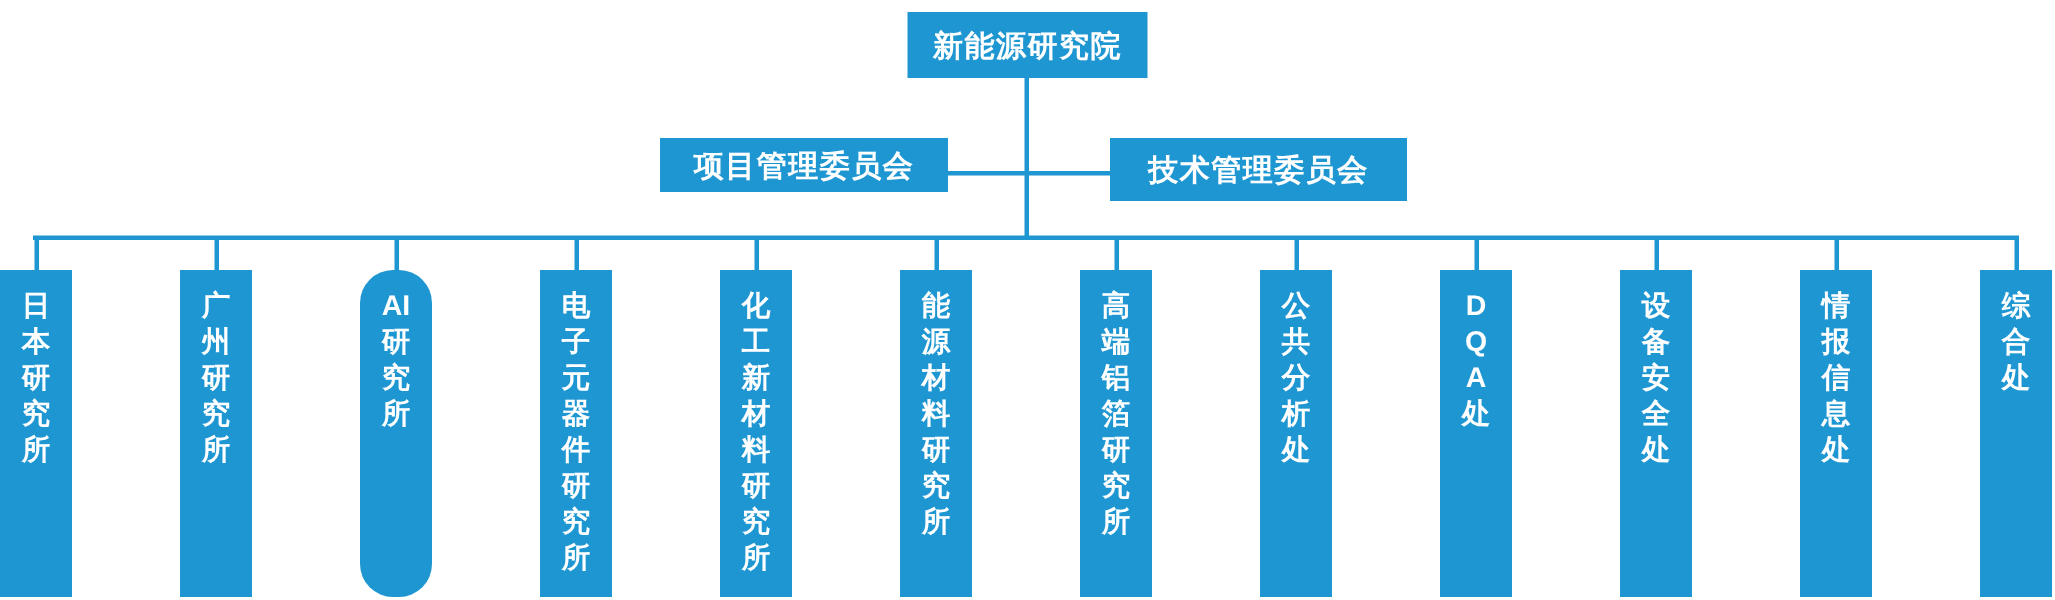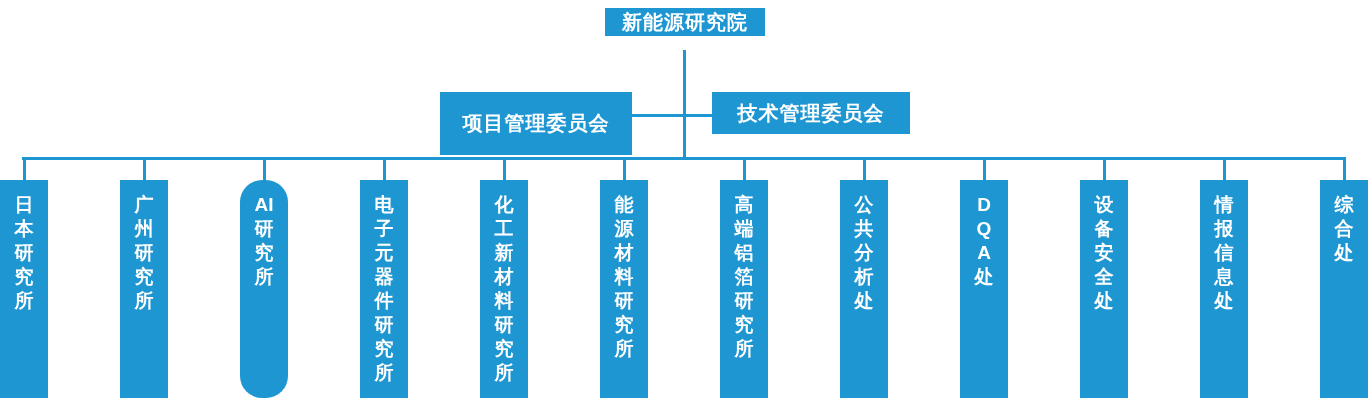--- a/index.html
+++ b/index.html
@@ -18,23 +18,23 @@
     background: var(--accent);
     color: var(--on-accent);
     display: flex;
     align-items: center;
     justify-content: center;
     font-weight: bold;
     font-size: 20px;
     letter-spacing: 1px;
     white-space: nowrap;
   }
-  .node-root   { left: 605px; top: 8px;  width: 160px; height: 28px; }
-  .node-cmt-l  { left: 440px; top: 92px; width: 192px; height: 63px; }
-  .node-cmt-r  { left: 712px; top: 92px; width: 198px; height: 42px; }
+  .node-root   { left: 605px; top: 8px;  width: 160px; height: 44px; }
+  .node-cmt-l  { left: 440px; top: 92px; width: 192px; height: 36px; }
+  .node-cmt-r  { left: 740px; top: 92px; width: 198px; height: 42px; }
   .connector {
     position: absolute;
     background: var(--accent);
   }
   .conn-root-drop  { left: 683px; top: 50px;  width: 3px;    height: 110px; }
   .conn-cmt-bridge { left: 631px; top: 114px; width: 109px;  height: 3px; }
   .conn-main-rail  { left: 22px;  top: 157px; width: 1324px; height: 3px; }
   .dept {
     position: absolute;
     top: 180px;

